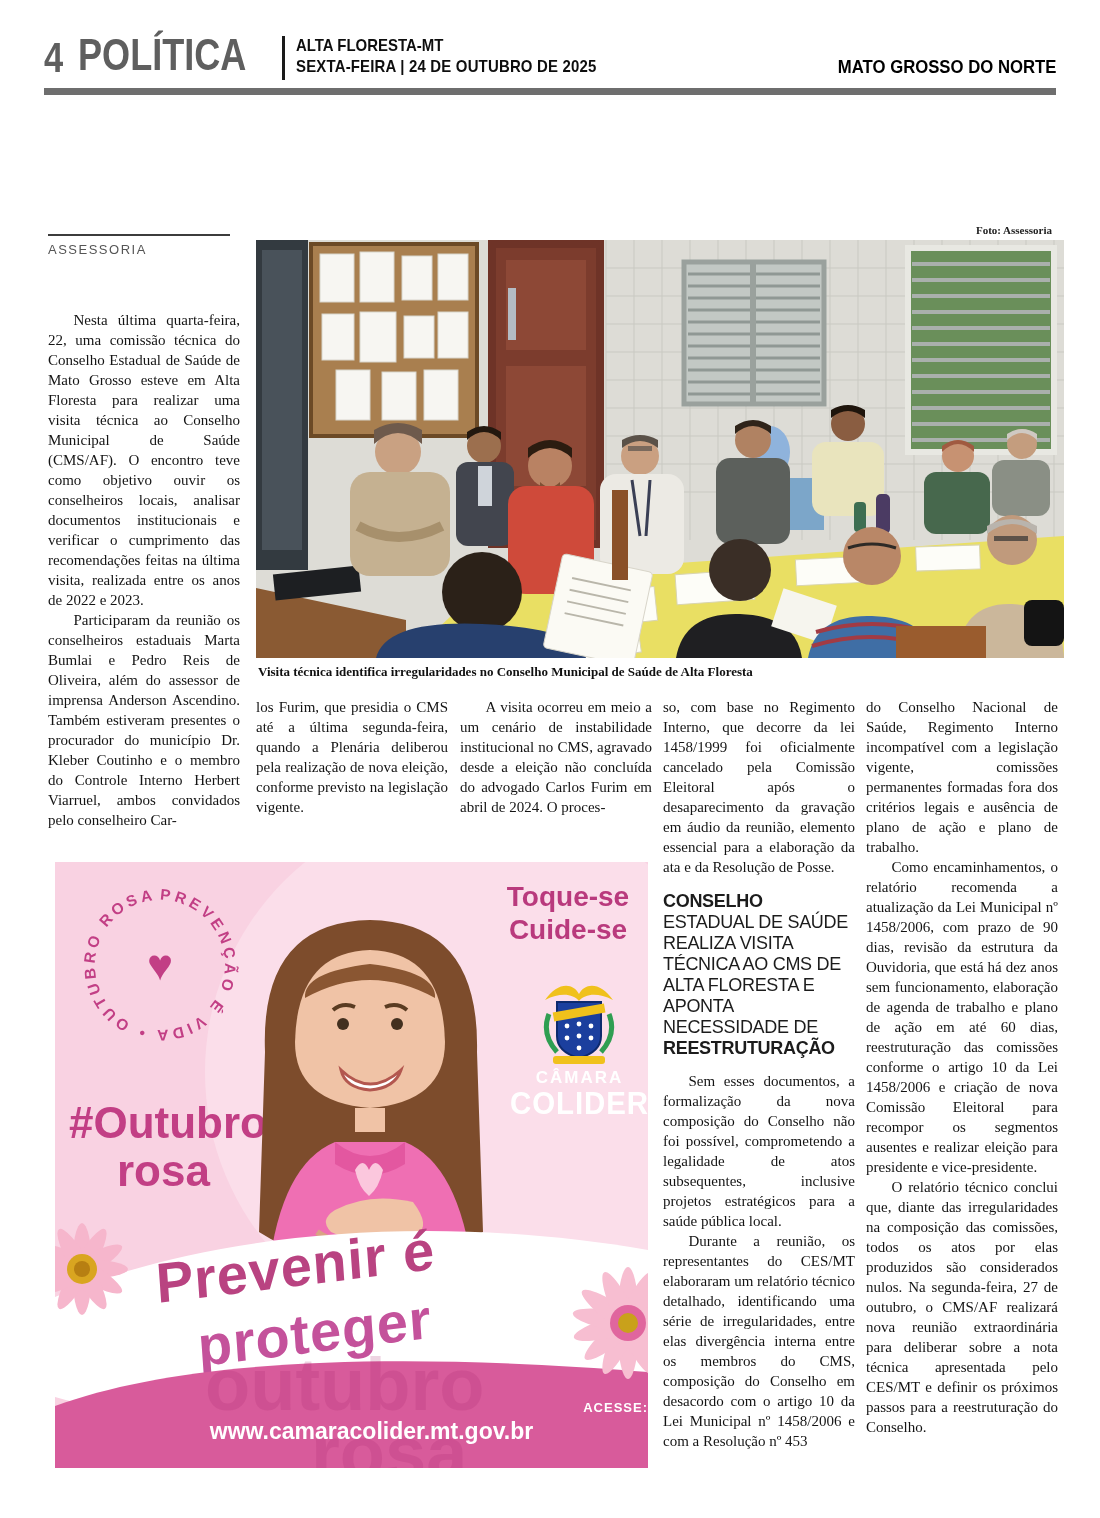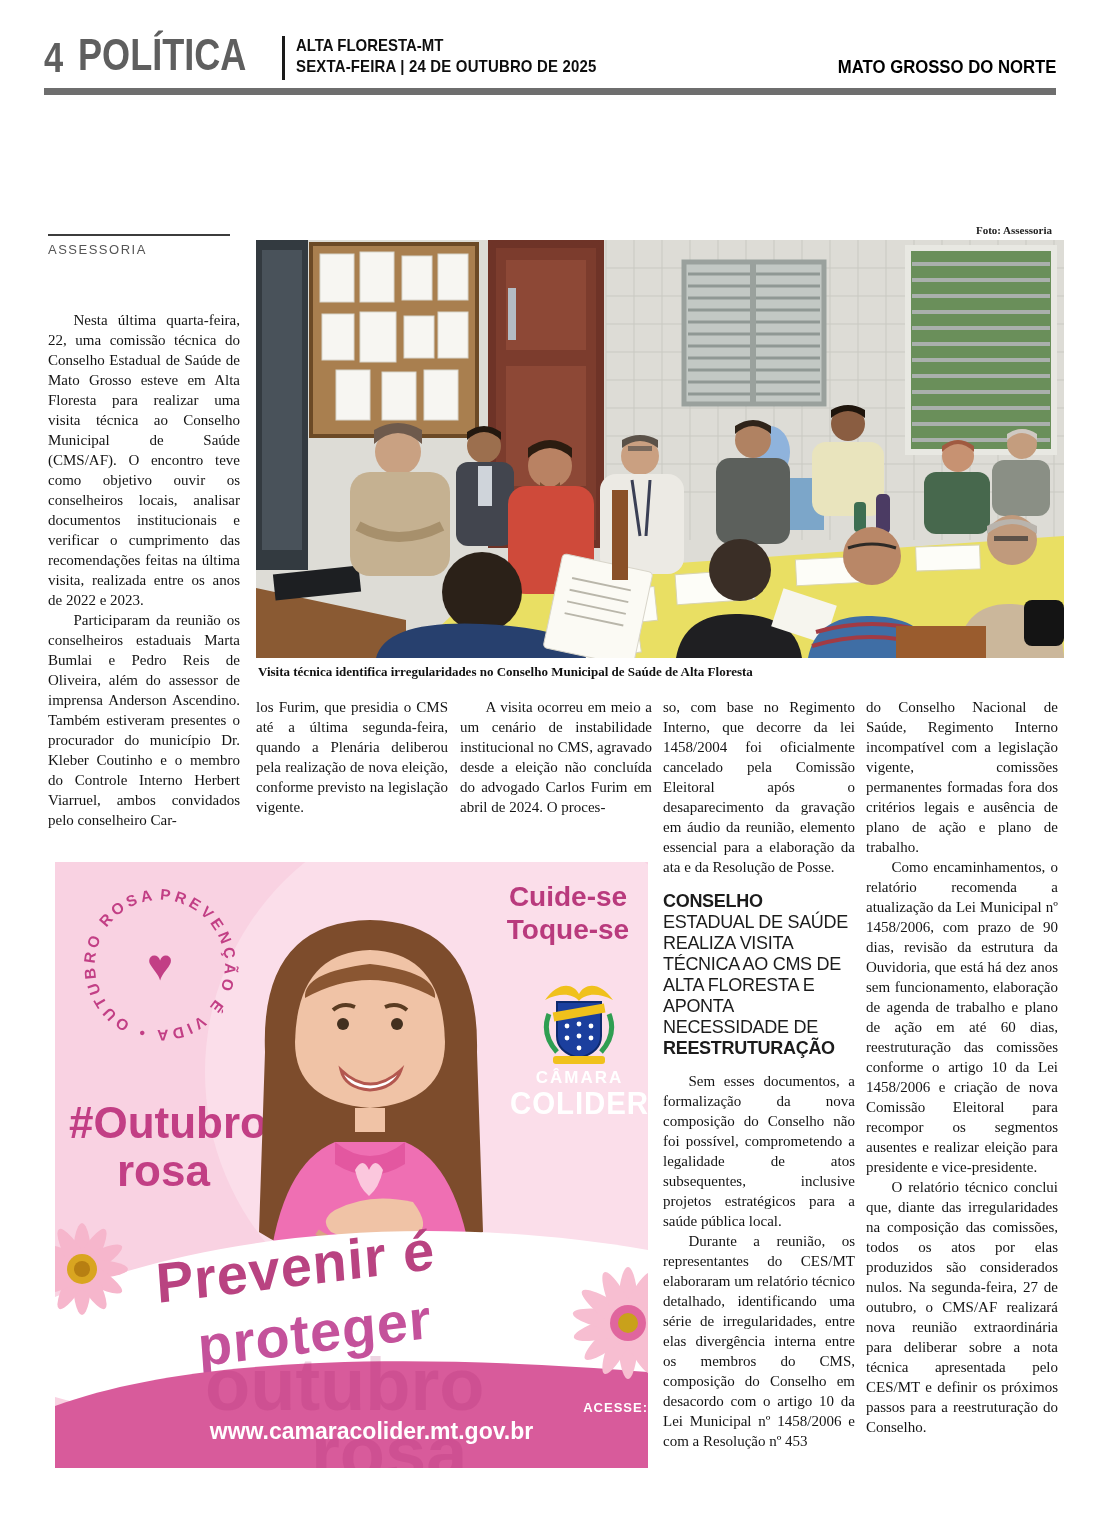--- a/index.html
+++ b/index.html
@@ -233,21 +233,21 @@
     <p class="ind">Nesta última quarta-feira, 22, uma comissão técnica do Conselho Estadual de Saúde de Mato Grosso esteve em Alta Floresta para realizar uma visita técnica ao Conselho Municipal de Saúde (CMS/AF). O encontro teve como objetivo ouvir os conselheiros locais, analisar documentos institucionais e verificar o cumprimento das recomendações feitas na última visita, realizada entre os anos de 2022 e 2023.</p>
     <p class="ind">Participaram da reunião os conselheiros estaduais Marta Bumlai e Pedro Reis de Oliveira, além do assessor de imprensa Anderson Ascendino. Também estiveram presentes o procurador do município Dr. Kleber Coutinho e o membro do Controle Interno Herbert Viarruel, ambos convidados pelo conselheiro Car-</p>
   </div>
   <div id="col2" class="col">
     <p>los Furim, que presidia o CMS até a última segunda-feira, quando a Plenária deliberou pela realização de nova eleição, conforme previsto na legislação vigente.</p>
   </div>
   <div id="col3" class="col">
     <p class="ind">A visita ocorreu em meio a um cenário de instabilidade institucional no CMS, agravado desde a eleição não concluída do advogado Carlos Furim em abril de 2024. O proces-</p>
   </div>
   <div id="col4" class="col">
-    <p>so, com base no Regimento Interno, que decorre da lei 1458/2004 foi oficialmente cancelado pela Comissão Eleitoral após o desaparecimento da gravação em áudio da reunião, elemento essencial para a elaboração da ata e da Resolução de Posse.</p>
+    <p>so, com base no Regimento Interno, que decorre da lei 1458/1999 foi oficialmente cancelado pela Comissão Eleitoral após o desaparecimento da gravação em áudio da reunião, elemento essencial para a elaboração da ata e da Resolução de Posse.</p>
     <div class="subhead"><b>CONSELHO </b><span>ESTADUAL DE SAÚDE REALIZA VISITA TÉCNICA AO CMS DE ALTA FLORESTA E APONTA NECESSIDADE DE </span><b>REESTRUTURAÇÃO</b></div>
     <p class="ind">Sem esses documentos, a formalização da nova composição do Conselho não foi possível, comprometendo a legalidade de atos subsequentes, inclusive projetos estratégicos para a saúde pública local.</p>
     <p class="ind">Durante a reunião, os representantes do CES/MT elaboraram um relatório técnico detalhado, identificando uma série de irregularidades, entre elas divergência interna entre os membros do CMS, composição do Conselho em desacordo com o artigo 10 da Lei Municipal nº 1458/2006 e com a Resolução nº 453</p>
   </div>
   <div id="col5" class="col">
     <p>do Conselho Nacional de Saúde, Regimento Interno incompatível com a legislação vigente, comissões permanentes formadas fora dos critérios legais e ausência de plano de ação e plano de trabalho.</p>
     <p class="ind">Como encaminhamentos, o relatório recomenda a atualização da Lei Municipal nº 1458/2006, com prazo de 90 dias, revisão da estrutura da Ouvidoria, que está há dez anos sem funcionamento, elaboração de agenda de trabalho e plano de ação em até 60 dias, reestruturação das comissões conforme o artigo 10 da Lei 1458/2006 e criação de nova Comissão Eleitoral para recompor os segmentos ausentes e realizar eleição para presidente e vice-presidente.</p>
     <p class="ind">O relatório técnico conclui que, diante das irregularidades na composição das comissões, todos os atos por elas produzidos são considerados nulos. Na segunda-feira, 27 de outubro, o CMS/AF realizará nova reunião extraordinária para deliberar sobre a nota técnica apresentada pelo CES/MT e definir os próximos passos para a reestruturação do Conselho.</p>
   </div>
 
@@ -281,22 +281,22 @@
           <textPath href="#badgecirc">PREVENÇÃO É VIDA • OUTUBRO ROSA • </textPath>
         </text>
         <text x="89" y="104" text-anchor="middle" font-size="44" fill="#c23f85">♥</text>
       </svg>
     </div>
 
     <div class="ad-hash1">#Outubro</div>
     <div class="ad-hash2">rosa</div>
 
     <div class="ad-slogan">
+      <div>Toque-se</div>
       <div>Cuide-se</div>
-      <div>Toque-se</div>
     </div>
 
     <div class="ad-crest">
       <svg width="84" height="86" viewBox="0 0 84 86">
         <path d="M8,20 C20,2 36,2 42,14 C48,2 64,2 76,20 C60,12 48,14 42,21 C36,14 24,12 8,20 Z" fill="#f0c11c"></path>
         <path d="M20,22 h44 v34 q0,16 -22,22 q-22,-6 -22,-22 Z" fill="#1b3f9e" stroke="#0d2a6e" stroke-width="2"></path>
         <rect x="16" y="28" width="52" height="9" fill="#f0c11c" transform="rotate(-10 42 32)"></rect>
         <g fill="#ffffff">
           <circle cx="30" cy="46" r="2.4"></circle>
             <circle cx="42" cy="44" r="2.4"></circle>

